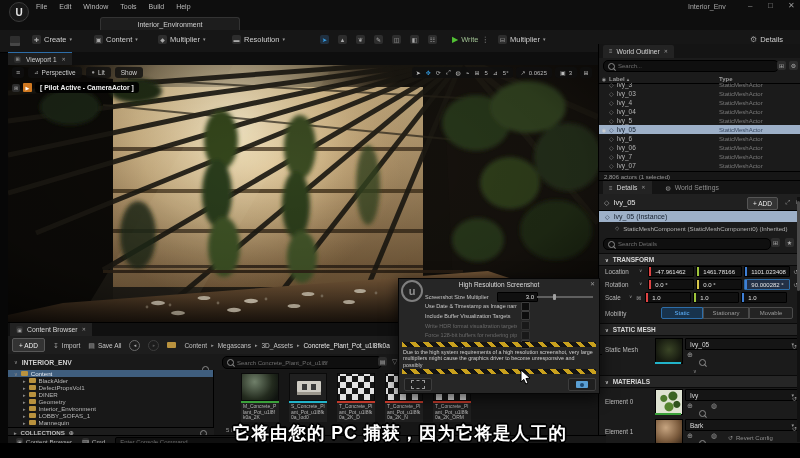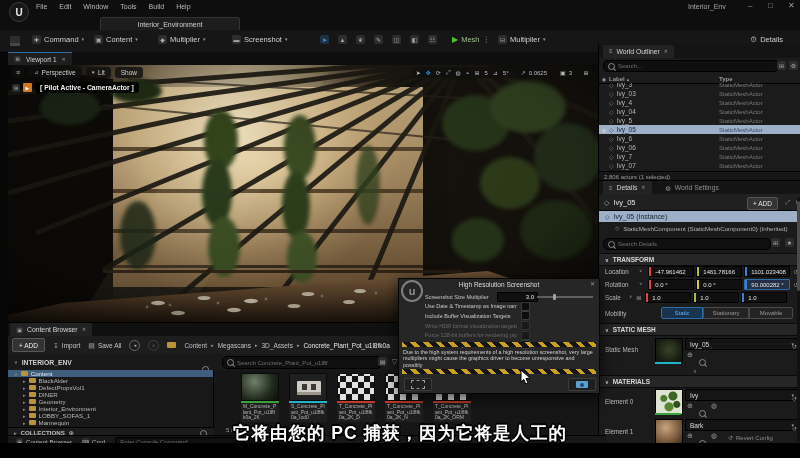--- a/index.html
+++ b/index.html
@@ -74,51 +74,51 @@
   <div class="abs" style="left:0;top:16px;width:800px;height:14px;background:#0e0e0e;">
     <div class="abs fx" style="left:100px;top:1px;width:138px;height:13px;background:#1d1d1d;border:1px solid #333;border-bottom:none;border-radius:3px 3px 0 0;justify-content:center;font-size:7px;color:#d0d0d0;">
       <span>Interior_Environment</span>
     </div>
   </div>
 
   <div class="abs" style="left:0;top:30px;width:800px;height:22px;background:#161616;border-bottom:1px solid #000;">
     <div class="abs" style="left:10px;top:6px;width:10px;height:10px;background:#2e2e2e;border-radius:1px;box-shadow:inset 0 -3px 0 #474747;"></div>
     <div class="abs tbtn" style="left:32px;top:5px;">
       <span class="icn-sq">✚</span>
-      <span>Command</span>
+      <span>Create</span>
       <span class="i" style="font-size:5px;">▾</span>
     </div>
     <div class="abs tbtn" style="left:94px;top:5px;">
       <span class="icn-sq">▣</span>
       <span>Content</span>
       <span class="i" style="font-size:5px;">▾</span>
     </div>
     <div class="abs tbtn" style="left:158px;top:5px;">
       <span class="icn-sq">◆</span>
       <span>Multiplier</span>
       <span class="i" style="font-size:5px;">▾</span>
     </div>
     <div class="abs tbtn" style="left:232px;top:5px;">
       <span class="icn-sq">▬</span>
-      <span>Screenshot</span>
+      <span>Resolution</span>
       <span class="i" style="font-size:5px;">▾</span>
     </div>
 
     <div class="abs fx" style="left:258px;top:5px;gap:9px;left:320px;">
       <span class="icn-sq" style="color:#35a0e8;background:#203040;">➤</span>
       <span class="icn-sq">▲</span>
       <span class="icn-sq">❦</span>
       <span class="icn-sq">✎</span>
       <span class="icn-sq">◫</span>
       <span class="icn-sq">◧</span>
       <span class="icn-sq">☷</span>
     </div>
     <div class="abs tbtn" style="left:452px;top:5px;">
       <span style="color:#52c234;font-size:8px;">▶</span>
-      <span style="color:#9fbf92;">Mesh</span>
+      <span style="color:#9fbf92;">Write</span>
       <span class="i">⋮</span>
     </div>
     <div class="abs tbtn" style="left:498px;top:5px;">
       <span class="icn-sq">⊟</span>
       <span>Multiplier</span>
       <span class="i" style="font-size:5px;">▾</span>
     </div>
     <div class="abs tbtn" style="left:750px;top:5px;">
       <span class="i" style="font-size:8px;">⚙</span>
       <span>Details</span>

